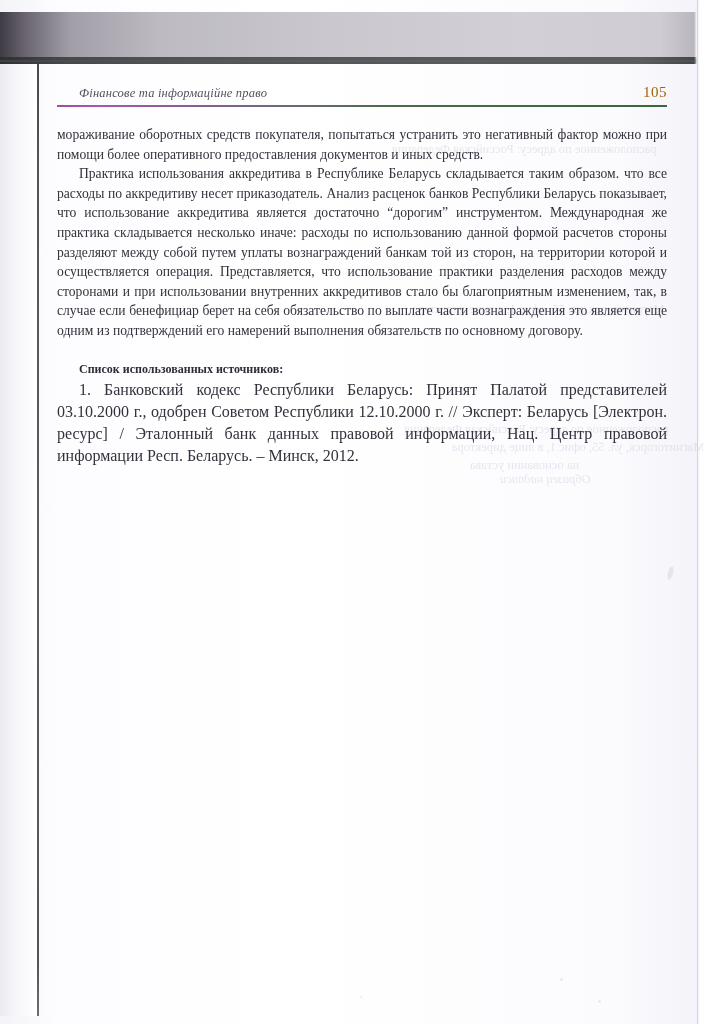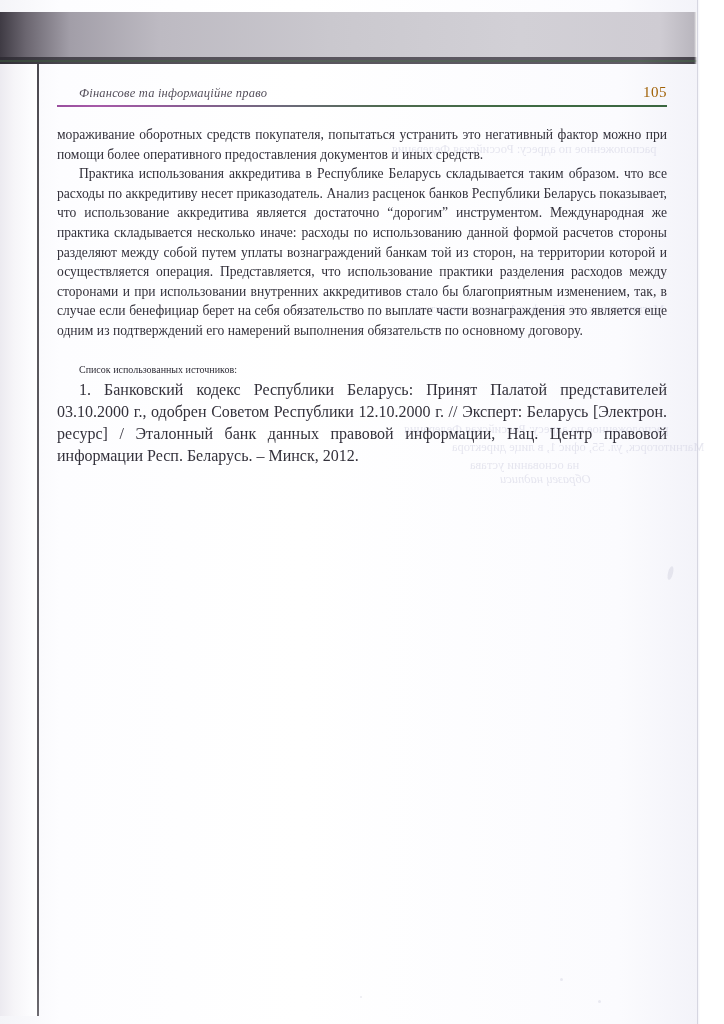--- a/index.html
+++ b/index.html
@@ -197,22 +197,22 @@
   .body-text p.indent {
     text-indent: 22px;
   }
   .body-text p.tight {
     text-indent: 0;
   }
 
   .refs-heading {
     margin: 0;
     padding-top: 19px;
-    font-weight: normal;
-    font-size: 10px;
+    font-weight: bold;
+    font-size: 12px;
     line-height: 19.6px;
     color: #2e2c36;
     text-indent: 22px;
     text-align: left;
   }
 
   .refs-item {
     margin: 0;
     font-size: 16px;
     line-height: 22px;

